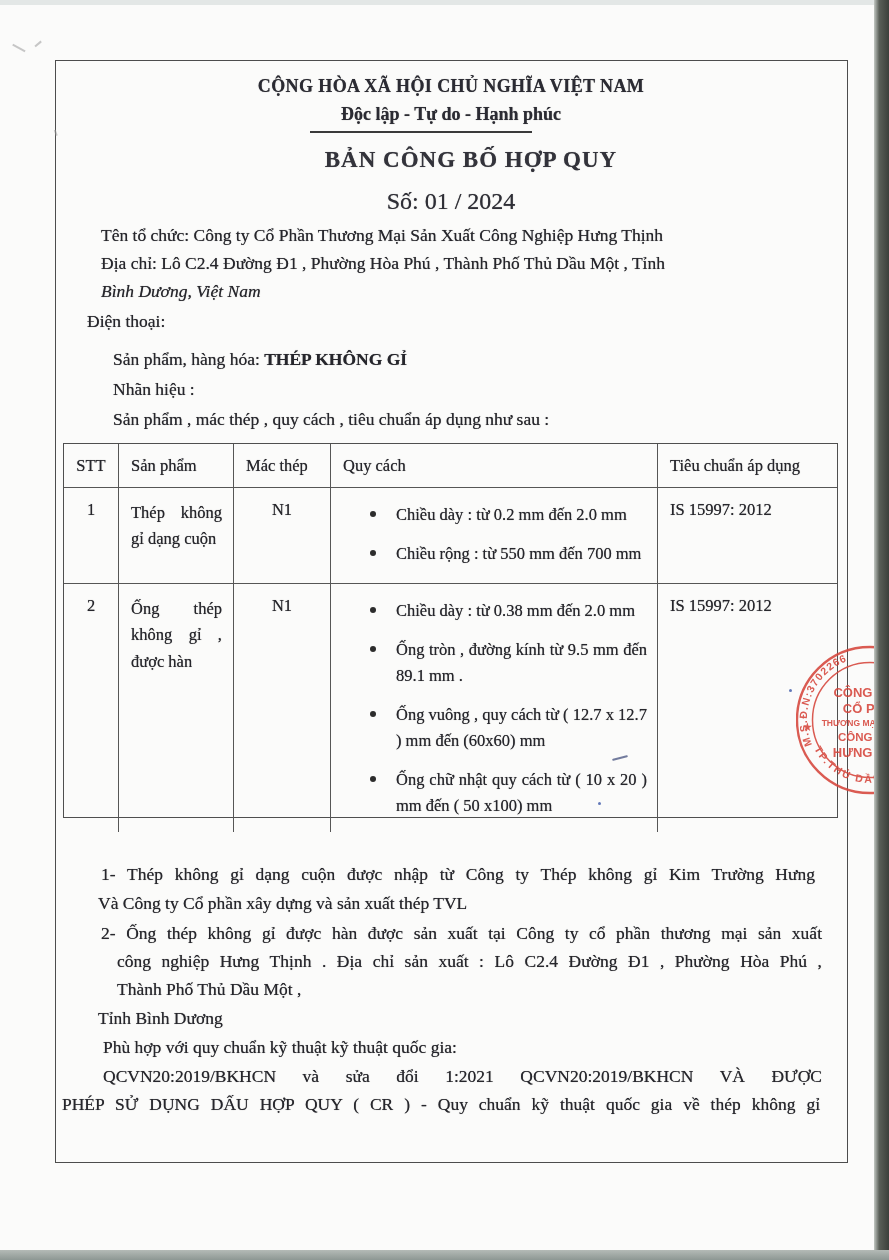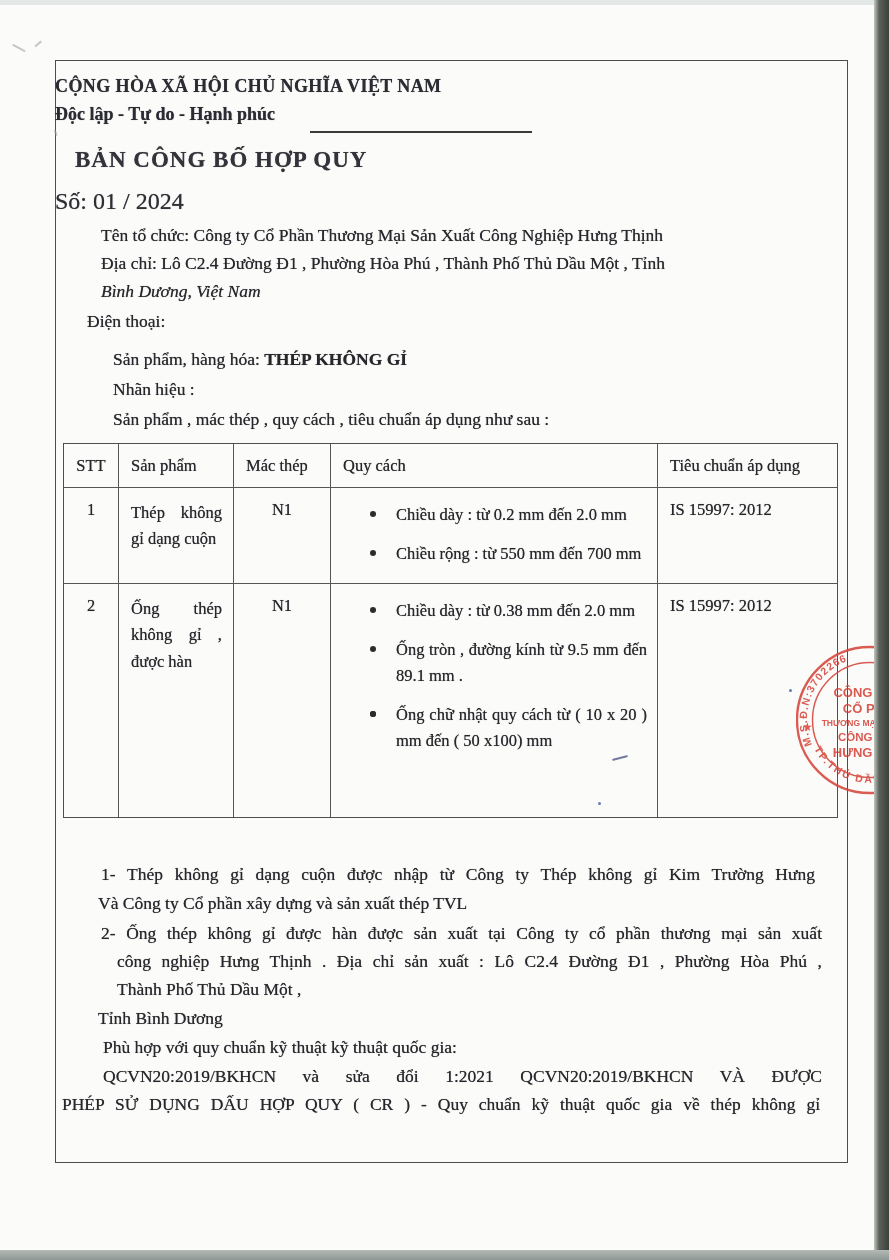--- a/index.html
+++ b/index.html
@@ -13,21 +13,21 @@
   
   .edge-top{position:absolute;left:0;top:0;width:889px;height:5px;background:#e3e7e6;}
   .edge-right{position:absolute;top:0;left:874px;width:15px;height:1260px;
     background:linear-gradient(to right,#c3c8c3,#5a5f58 35%,#3c403b);}
   .edge-bottom{position:absolute;left:0;top:1250px;width:889px;height:10px;
     background:linear-gradient(to bottom,#b4bab6,#8d9793);}
   
   .page-border{position:absolute;left:55px;top:60px;width:791px;height:1101px;
     border:1.6px solid #4d4d4d;}
   
-  .center-line{position:absolute;left:55px;width:792px;text-align:left;}
+  .center-line{position:absolute;left:55px;width:792px;text-align:center;}
   .nat-title{top:76px;font-weight:bold;font-size:18px;letter-spacing:0.4px;color:#2b2b33;}
   .motto{top:104px;font-weight:bold;font-size:18px;color:#2b2b33;}
   .motto-underline{position:absolute;left:310px;top:131px;width:222px;height:1.6px;background:#3a3a3a;}
   .doc-title{top:147px;font-weight:bold;font-size:23px;letter-spacing:1px;color:#33333b;margin-left:20px;}
   .doc-number{top:188px;font-size:24px;color:#2e2e36;}
   
   .para{position:absolute;font-size:17.5px;color:#26262c;}
   .jl{text-align:justify;text-align-last:justify;}
   .bold{font-weight:bold;}
   
@@ -115,21 +115,21 @@
   </div>
   <div class="cell dcell c-tc last-col"><span>IS 15997: 2012</span></div>
 
   <div class="cell dcell c-stt-val last-row"><span>2</span></div>
   <div class="cell dcell c-sp last-row"><span>Ống thép không gỉ , được hàn</span></div>
   <div class="cell dcell c-mt last-row"><span>N1</span></div>
   <div class="cell dcell c-qc last-row">
     <ul class="specs">
       <li><span class="dot"></span><span>Chiều dày : từ 0.38 mm đến 2.0 mm</span></li>
       <li><span class="dot"></span><span>Ống tròn , đường kính từ 9.5 mm đến 89.1 mm .</span></li>
-      <li><span class="dot"></span></li>
+      <li><span class="dot"></span><span>Ống vuông , quy cách từ ( 12.7 x 12.7 ) mm đến (60x60) mm</span></li>
       <li><span class="dot"></span><span>Ống chữ nhật quy cách từ ( 10 x 20 ) mm đến ( 50 x100) mm</span></li>
     </ul>
   </div>
   <div class="cell dcell c-tc last-col last-row"><span>IS 15997: 2012</span></div>
 </div>
 
 <div class="para txt jl" style="left:101px;top:864px;width:714px;">1- Thép không gỉ dạng cuộn được nhập từ Công ty Thép không gỉ Kim Trường Hưng</div>
 <div class="para txt" style="left:98px;top:893px;">Và Công ty Cổ phần xây dựng và sản xuất thép TVL</div>
 <div class="para txt jl" style="left:101px;top:923px;width:721px;">2- Ống thép không gỉ được hàn được sản xuất tại Công ty cổ phần thương mại sản xuất</div>
 <div class="para txt jl" style="left:117px;top:951px;width:705px;">công nghiệp Hưng Thịnh . Địa chỉ sản xuất : Lô C2.4 Đường Đ1 , Phường Hòa Phú ,</div>

